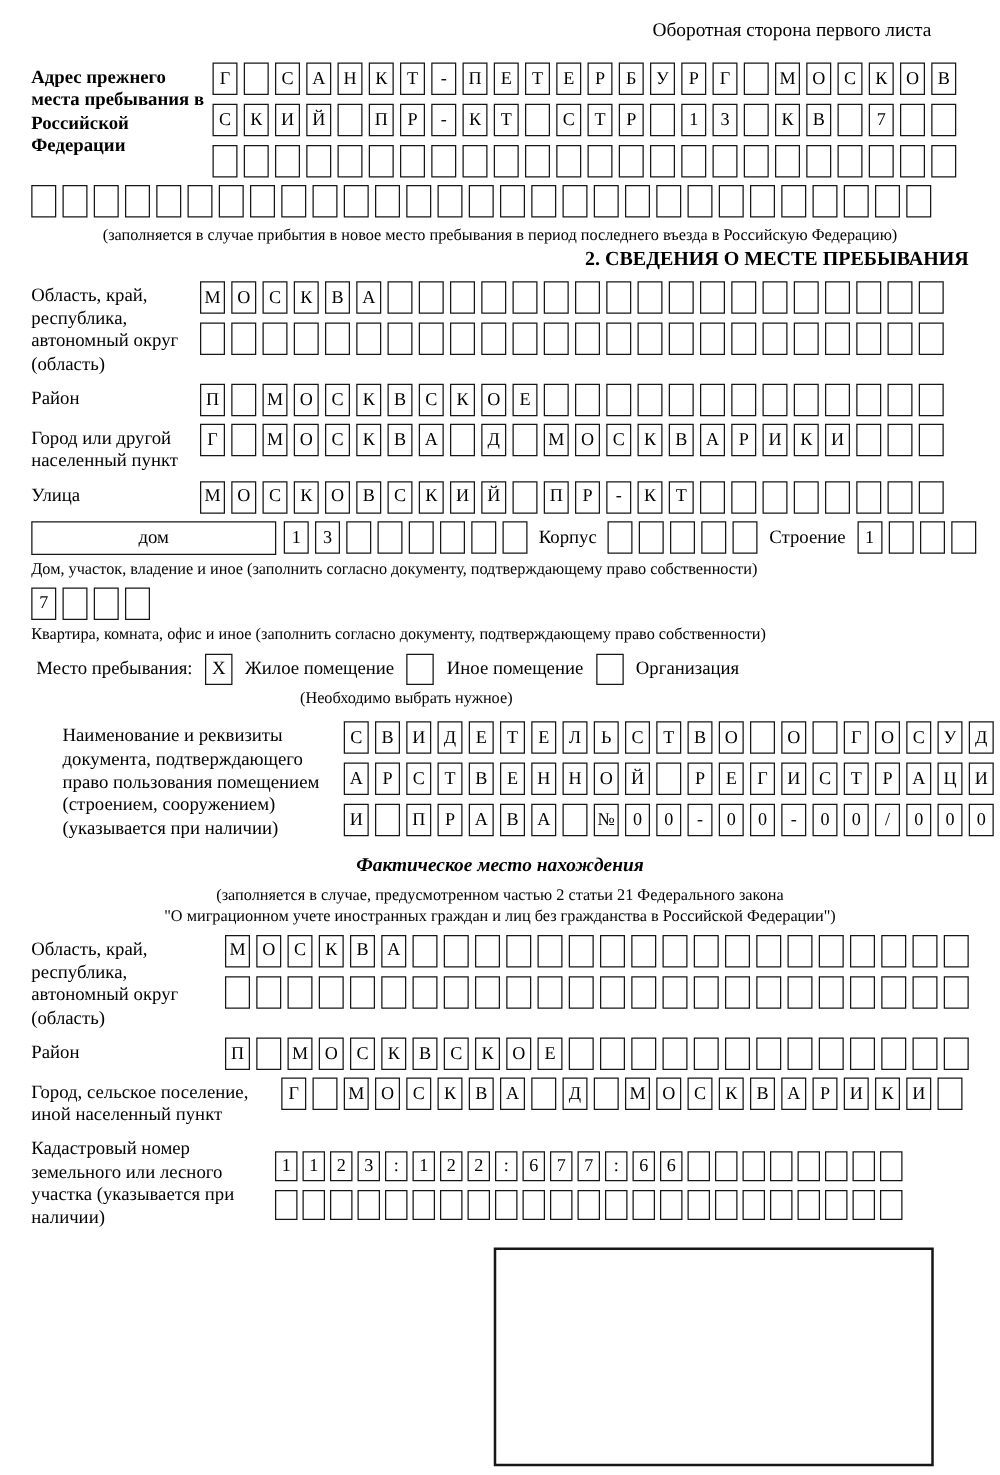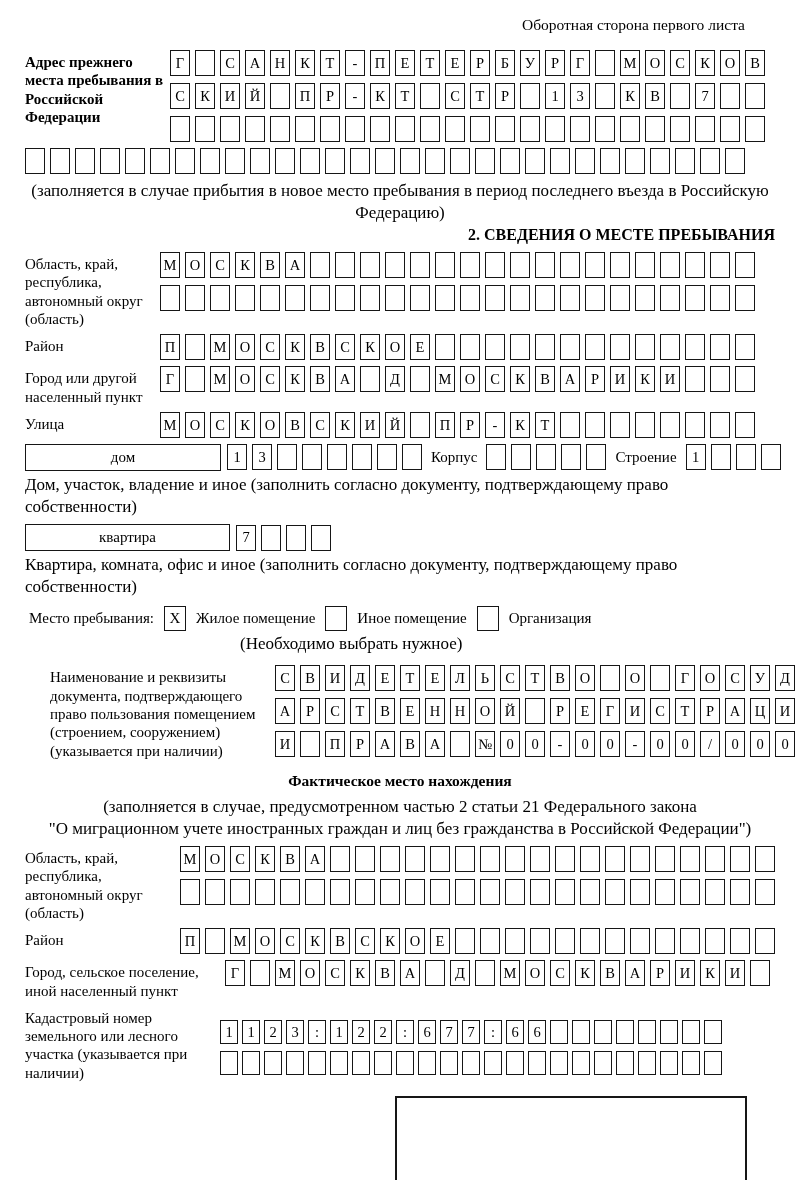--- a/index.html
+++ b/index.html
@@ -24,25 +24,25 @@
   .cells.narrow { gap:4px; }
   .cells.narrow .cell { width:18px; height:24px; }
   .cellcol { display:flex; flex-direction:column; gap:7px; }
 
   .frow { display:flex; align-items:flex-start; margin-bottom:6px; }
   .flabel { flex:none; line-height:1.22; padding-top:3px; }
 
   .w145 { width:145px;font-weight:bold; } .w135 { width:135px; } .w155 { width:155px; }
   .w200 { width:200px; } .w225 { width:225px; } .w195 { width:195px; }
 
-  .caption { font-size:17px; line-height:1.3; }
+  .caption { font-size:13px; line-height:1.3; }
   .caption.center { text-align:center; }
 
   .sec-title { text-align:right; font-weight:bold; font-size:16px; margin:2px 0 8px 0; }
-  .sub-title { text-align:center; font-weight:bold; font-size:15.5px; margin:12px 0 6px 0; }
+  .sub-title { text-align:center; font-weight:bold; font-size:15.5px; margin:12px 0 6px 0;font-style:italic; }
 
   .inline-box {
     border:1.6px solid #161616; height:27px;
     display:inline-flex; align-items:center; justify-content:center;
     flex:none; font-size:15px;
   }
   .box-dom { width:196px; }
   .box-kv  { width:205px; }
 
   .house-row { display:flex; align-items:center; gap:6px; margin:4px 0 3px 0; }
@@ -357,21 +357,20 @@
     <span class="cells">
         <span class="cell">1</span>
         <span class="cell"></span>
         <span class="cell"></span>
         <span class="cell"></span>
       </span>
   </div>
   <div class="caption">Дом, участок, владение и иное (заполнить согласно документу, подтверждающему право собственности)</div>
 
   <div class="house-row mt6">
-    <span class="inline-box box-kv">квартира</span>
     <span class="cells">
         <span class="cell">7</span>
         <span class="cell"></span>
         <span class="cell"></span>
         <span class="cell"></span>
       </span>
   </div>
   <div class="caption">Квартира, комната, офис и иное (заполнить согласно документу, подтверждающему право собственности)</div>
 
   <div class="stay-row">

